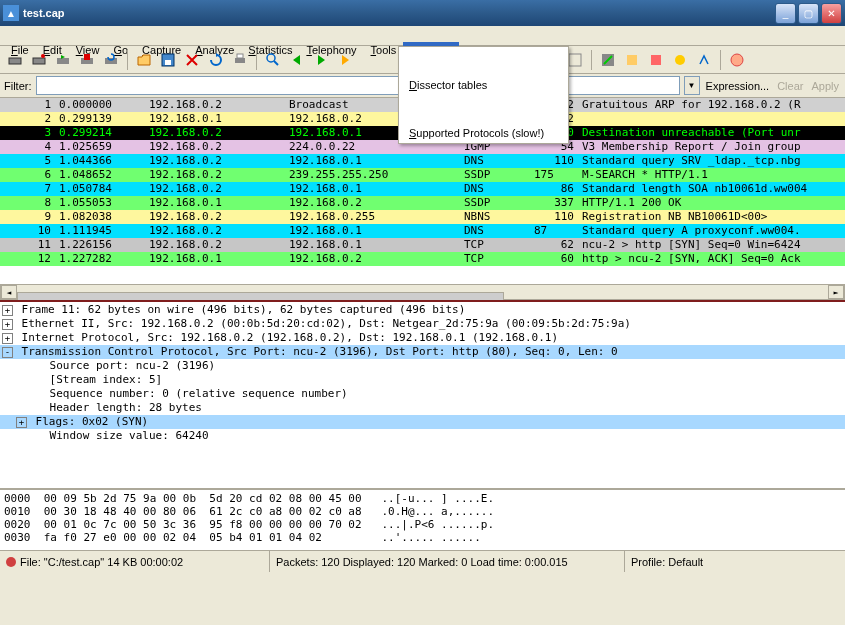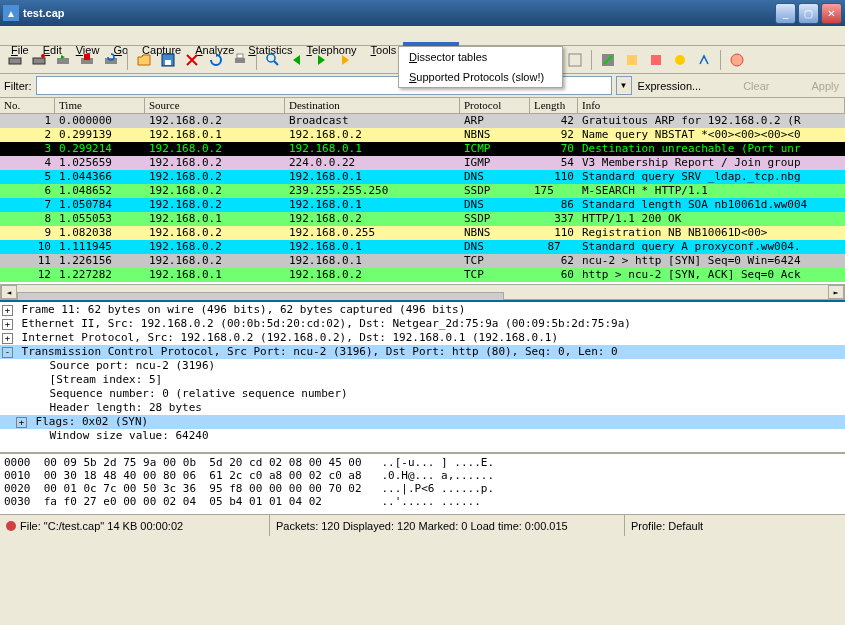--- a/index.html
+++ b/index.html
@@ -7,41 +7,41 @@
   .titlebar { height: 26px; background: linear-gradient(to bottom, #3a6ea5 0%, #2c5a8a 50%, #1e4675 100%); display: flex; align-items: center; padding: 0 3px; color: #fff; }
   .titlebar .icon { width: 16px; height: 16px; background: #4a90d9; margin-right: 4px; display:inline-flex;align-items:center;justify-content:center;font-size:10px;}
   .titlebar .title { flex: 1; font-weight: bold; }
   .winbtn { width: 21px; height: 21px; margin-left: 2px; background: linear-gradient(to bottom,#d8e4f8,#7ba2d8); border:1px solid #2c5a8a; border-radius:3px; display:inline-flex; align-items:center; justify-content:center; font-size:10px; font-family:Arial; color:#fff;}
   .winbtn.close { background: linear-gradient(to bottom,#f8a0a0,#d04040); }
   .menubar { height: 20px; background: #ece9d8; display: flex; align-items: center; padding: 0 4px; border-bottom: 1px solid #aca899;}
   .menuitem { padding: 2px 7px; cursor: default; margin-top: 28px; }
   .menuitem u { text-decoration: underline; }
   .menuitem.open { background:#316ac5; color:#fff; }
   .dropdown { position:absolute; top:46px; left:398px; background:#fff; border:1px solid #aca899; box-shadow:2px 2px 3px rgba(0,0,0,0.3); z-index:100; }
-  .dropdown .dditem { padding:4px 18px 4px 10px; white-space:nowrap; cursor:default; }
+  .dropdown .dditem { padding:4px 24px 4px 10px; white-space:nowrap; cursor:default;margin-top:28px; }
   .toolbar { height: 28px; background: #ece9d8; display:flex; align-items:center; padding:0 4px; border-bottom:1px solid #aca899; gap:2px;}
   .tbtn { width:22px; height:22px; display:inline-flex; align-items:center; justify-content:center; border:1px solid transparent; }
   .tsep { width:1px; height:20px; background:#aca899; margin:0 3px;}
   .filterbar { height:24px; background:#ece9d8; display:flex; align-items:center; padding:0 4px; gap:4px; border-bottom:1px solid #aca899;}
   .filter-input { flex:1; height:19px; border:1px solid #7f9db9; background:#fff; padding:0 2px; }
   .filter-dd { width:16px; height:19px; background:#ece9d8; border:1px solid #7f9db9; display:inline-flex;align-items:center;justify-content:center; font-size:8px;}
   .linkbtn { color:#000; cursor:default; padding:0 2px; }
-  .linkbtn.dis { color:#aca899;margin-left:34px; }
+  .linkbtn.dis { color:#aca899; }
   .packet-list { background:#fff; font-family:'Lucida Console',monospace; font-size:11px; overflow:hidden; position:relative; height:202px;}
   .pl-header { display:flex; background:#ece9d8; border-bottom:1px solid #aca899; height:16px; }
   .pl-header div { border-right:1px solid #aca899; padding:1px 4px; font-family:Tahoma; font-size:11px;}
   .col-no{width:55px;} .col-time{width:90px;} .col-src{width:140px;} .col-dst{width:175px;} .col-proto{width:70px;} .col-len{width:48px;} .col-info{flex:1;}
   .pl-row { display:flex; height:14px; white-space:nowrap; overflow:hidden;}
   .pl-row div { padding:0 4px; overflow:hidden;}
   .pl-row .col-no { text-align:right; }
   .row-grey{background:#d0d0d0;} .row-yellow{background:#fef79e;} .row-magenta{background:#e4c2e4;} .row-cyan{background:#00e0ff;} .row-green{background:#70ff70;} .row-ltgrey{background:#c6c6c6;}
   .row-sel{background:#000; color:#00ff00;}
   .hscroll { height:16px; background:#ece9d8; border:1px solid #aca899; display:flex; align-items:center;}
   .hscroll .arrow{width:16px;height:14px;background:#ece9d8;border:1px solid #aca899;display:inline-flex;align-items:center;justify-content:center;font-size:8px;}
-  .detail { background:#fff; border-top:2px solid #0369a1; font-family:'Lucida Console',monospace; font-size:11px; padding:1px 0; height:152px; overflow:hidden;}
+  .detail { background:#fff; border-top:2px solid #7f1d1d; font-family:'Lucida Console',monospace; font-size:11px; padding:1px 0; height:188px; overflow:hidden;}
   .dt-row{padding:0 2px; height:14px; white-space:nowrap;}
   .dt-row.sel{background:#a8d8ff;}
   .exp{display:inline-block;width:11px;height:11px;border:1px solid #808080;text-align:center;line-height:9px;font-size:9px;font-family:monospace;margin-right:2px;vertical-align:middle;}
   .hexdump{background:#fff;border-top:2px solid #aca899;font-family:'Lucida Console',monospace;font-size:11px;padding:2px 4px;height:62px;overflow:hidden;white-space:pre;}
   .statusbar{height:22px;background:#ece9d8;border-top:1px solid #aca899;display:flex;align-items:center;font-size:11px;}
   .statusbar .cell{border-right:1px solid #aca899;padding:0 6px;height:100%;display:flex;align-items:center;}
   .rec{width:10px;height:10px;border-radius:50%;background:#d04040;margin-right:4px;}
   svg{display:block;}
 </style>
 </head>
@@ -199,47 +199,37 @@
 <div class="filterbar">
   <span>Filter:</span>
   <input class="filter-input" style="">
   <span class="filter-dd">▼</span>
   <span class="linkbtn">Expression...</span>
   <span class="linkbtn dis">Clear</span>
   <span class="linkbtn dis">Apply</span>
 </div>
 
 <div class="packet-list">
-  <div class="pl-header">
-    <div class="col-no">No.</div>
-    <div class="col-time">Time</div>
-    <div class="col-src">Source</div>
-    <div class="col-dst">Destination</div>
-    <div class="col-proto">Protocol</div>
-    <div class="col-len">Length</div>
-    <div class="col-info">Info</div>
-  </div>
   <div id="pl-body">
       <div class="pl-row row-grey">
         <div class="col-no">1</div>
         <div class="col-time">0.000000</div>
         <div class="col-src">192.168.0.2</div>
         <div class="col-dst">Broadcast</div>
         <div class="col-proto">ARP</div>
         <div class="col-len" style="text-align:right">42</div>
         <div class="col-info">Gratuitous ARP for 192.168.0.2 (R</div>
       </div>
       <div class="pl-row row-yellow">
         <div class="col-no">2</div>
         <div class="col-time">0.299139</div>
         <div class="col-src">192.168.0.1</div>
         <div class="col-dst">192.168.0.2</div>
         <div class="col-proto">NBNS</div>
         <div class="col-len" style="text-align:right">92</div>
-        <div class="col-info">Name query NBSTAT *&lt;00&gt;&lt;00&gt;&lt;00&gt;&lt;0</div>
       </div>
       <div class="pl-row row-sel">
         <div class="col-no">3</div>
         <div class="col-time">0.299214</div>
         <div class="col-src">192.168.0.2</div>
         <div class="col-dst">192.168.0.1</div>
         <div class="col-proto">ICMP</div>
         <div class="col-len" style="text-align:right">70</div>
         <div class="col-info">Destination unreachable (Port unr</div>
       </div>
@@ -296,21 +286,21 @@
         <div class="col-proto">NBNS</div>
         <div class="col-len" style="text-align:right">110</div>
         <div class="col-info">Registration NB NB10061D&lt;00&gt;</div>
       </div>
       <div class="pl-row row-cyan">
         <div class="col-no">10</div>
         <div class="col-time">1.111945</div>
         <div class="col-src">192.168.0.2</div>
         <div class="col-dst">192.168.0.1</div>
         <div class="col-proto">DNS</div>
-        <div class="col-len" style="text-align:center">87</div>
+        <div class="col-len" style="text-align:left">87</div>
         <div class="col-info">Standard query A proxyconf.ww004.</div>
       </div>
       <div class="pl-row row-ltgrey">
         <div class="col-no">11</div>
         <div class="col-time">1.226156</div>
         <div class="col-src">192.168.0.2</div>
         <div class="col-dst">192.168.0.1</div>
         <div class="col-proto">TCP</div>
         <div class="col-len" style="text-align:right">62</div>
         <div class="col-info">ncu-2 &gt; http [SYN] Seq=0 Win=6424</div>

